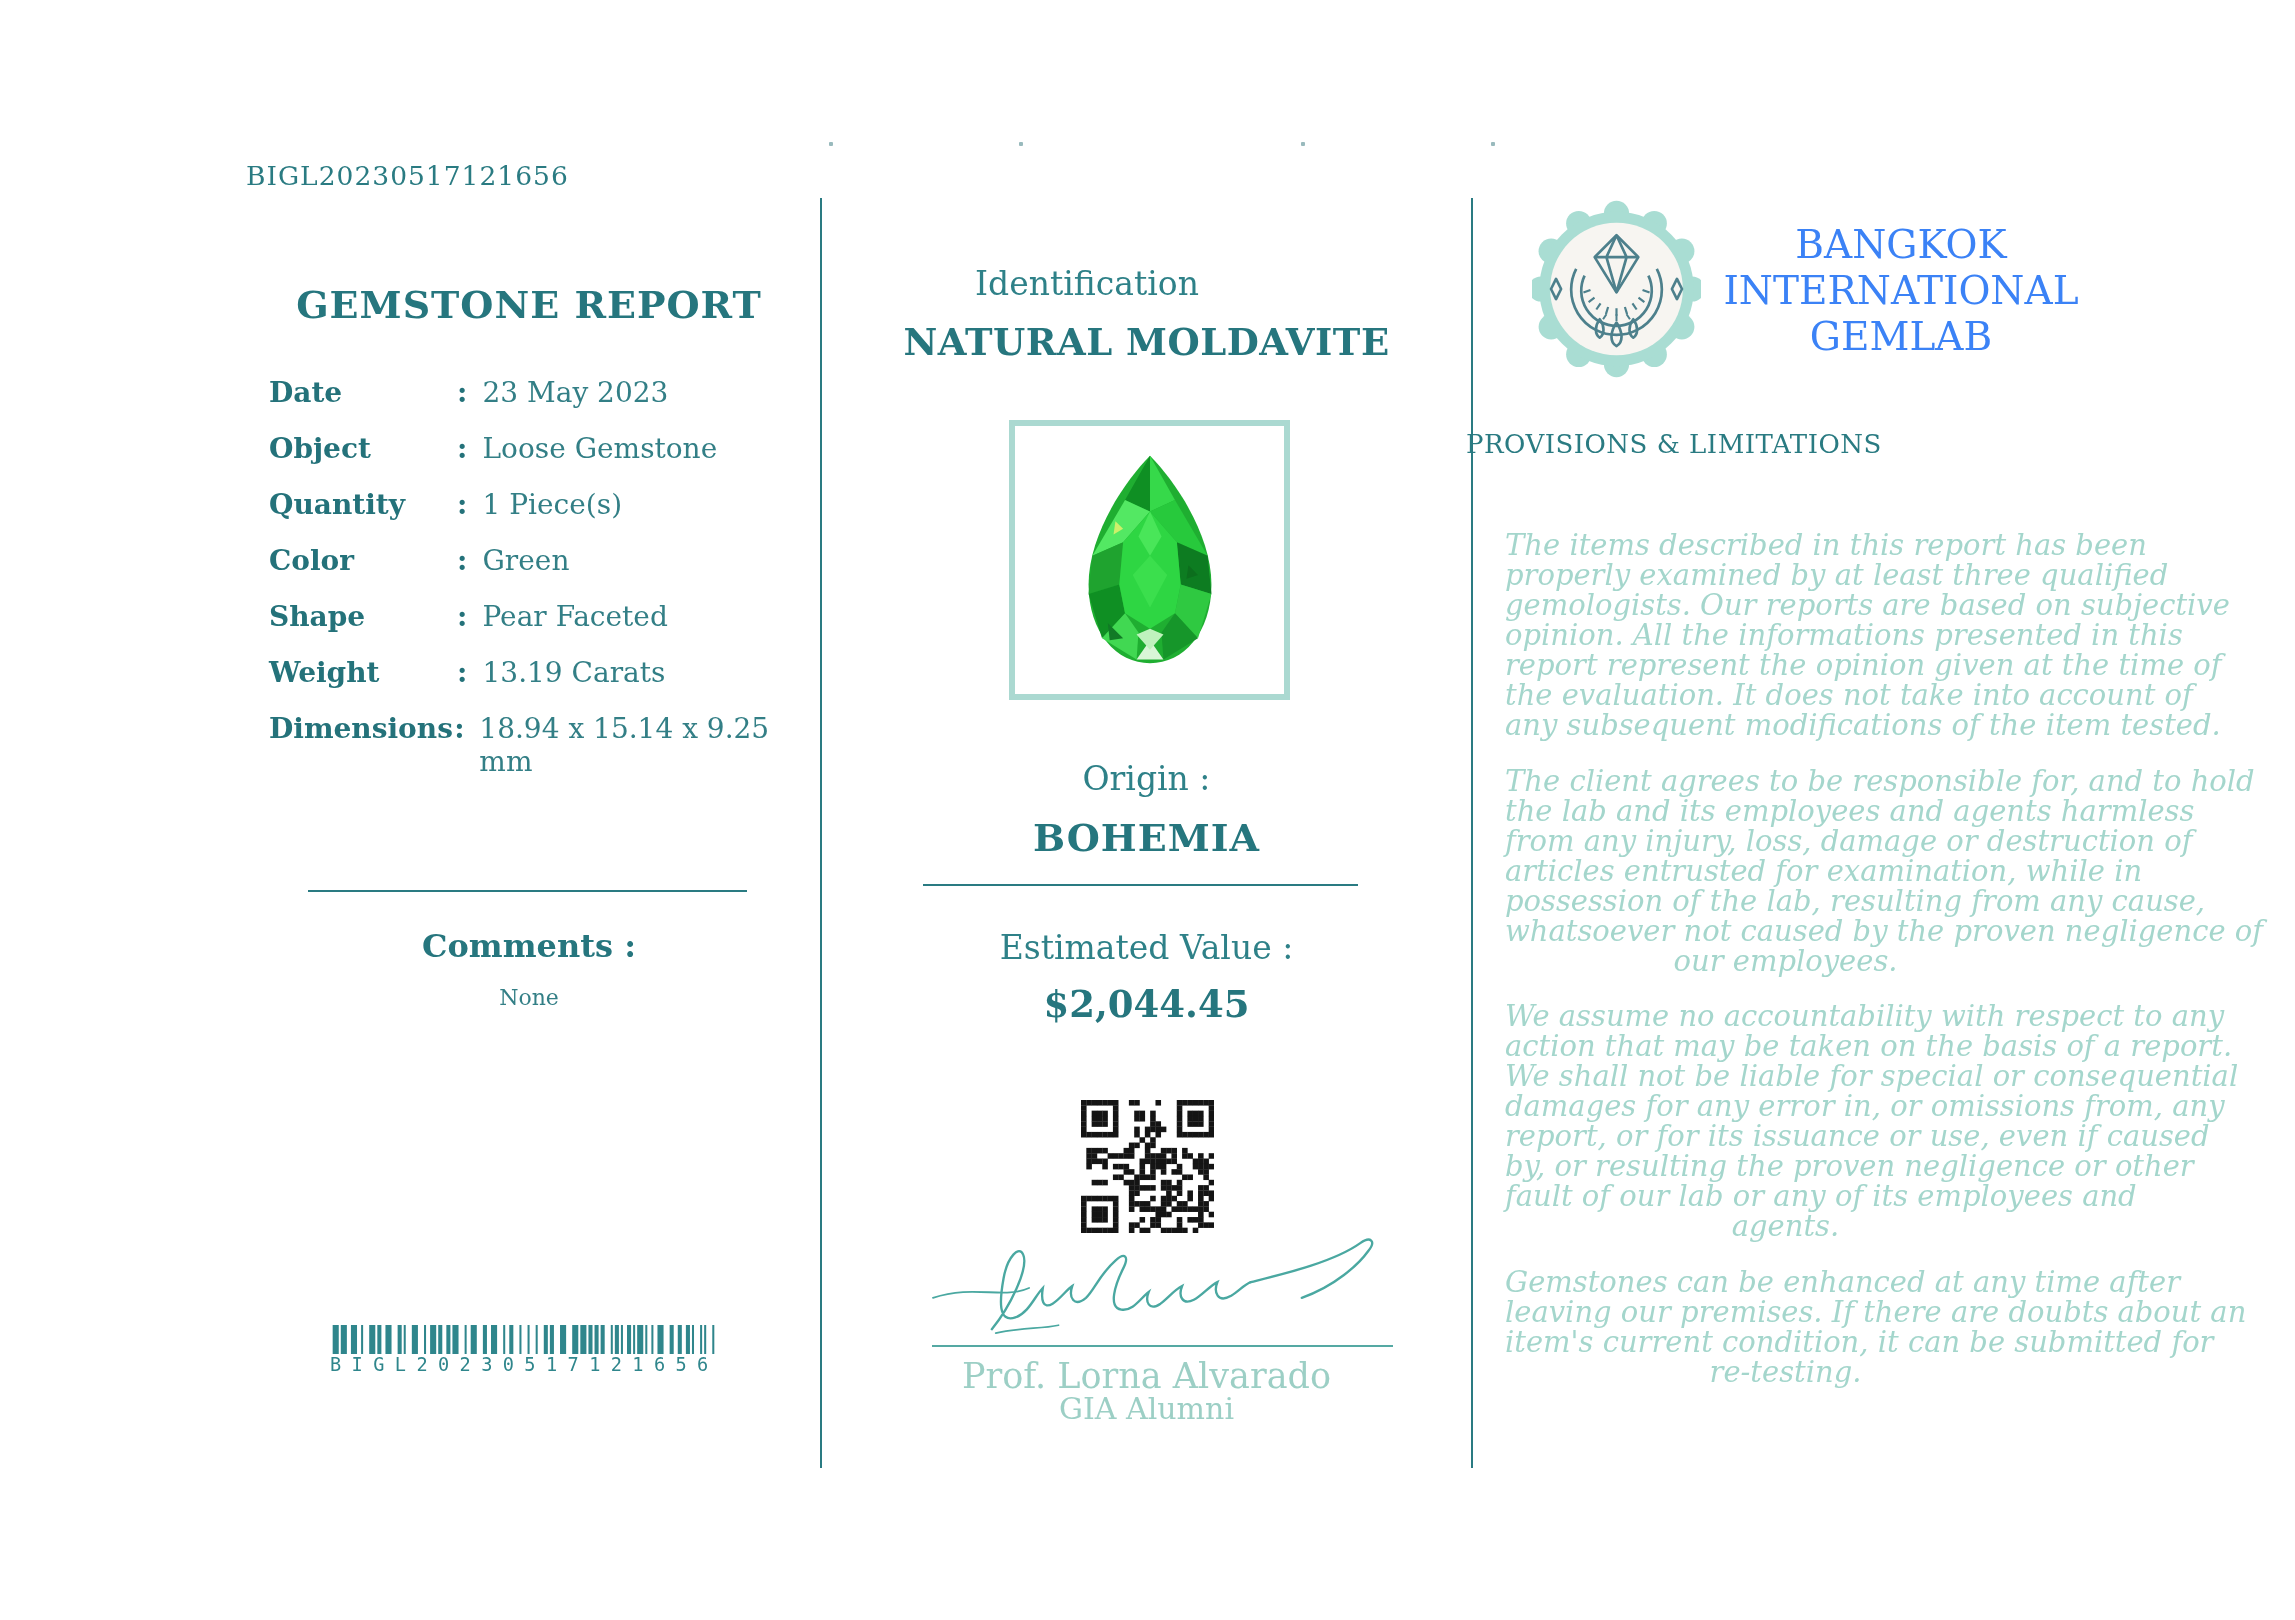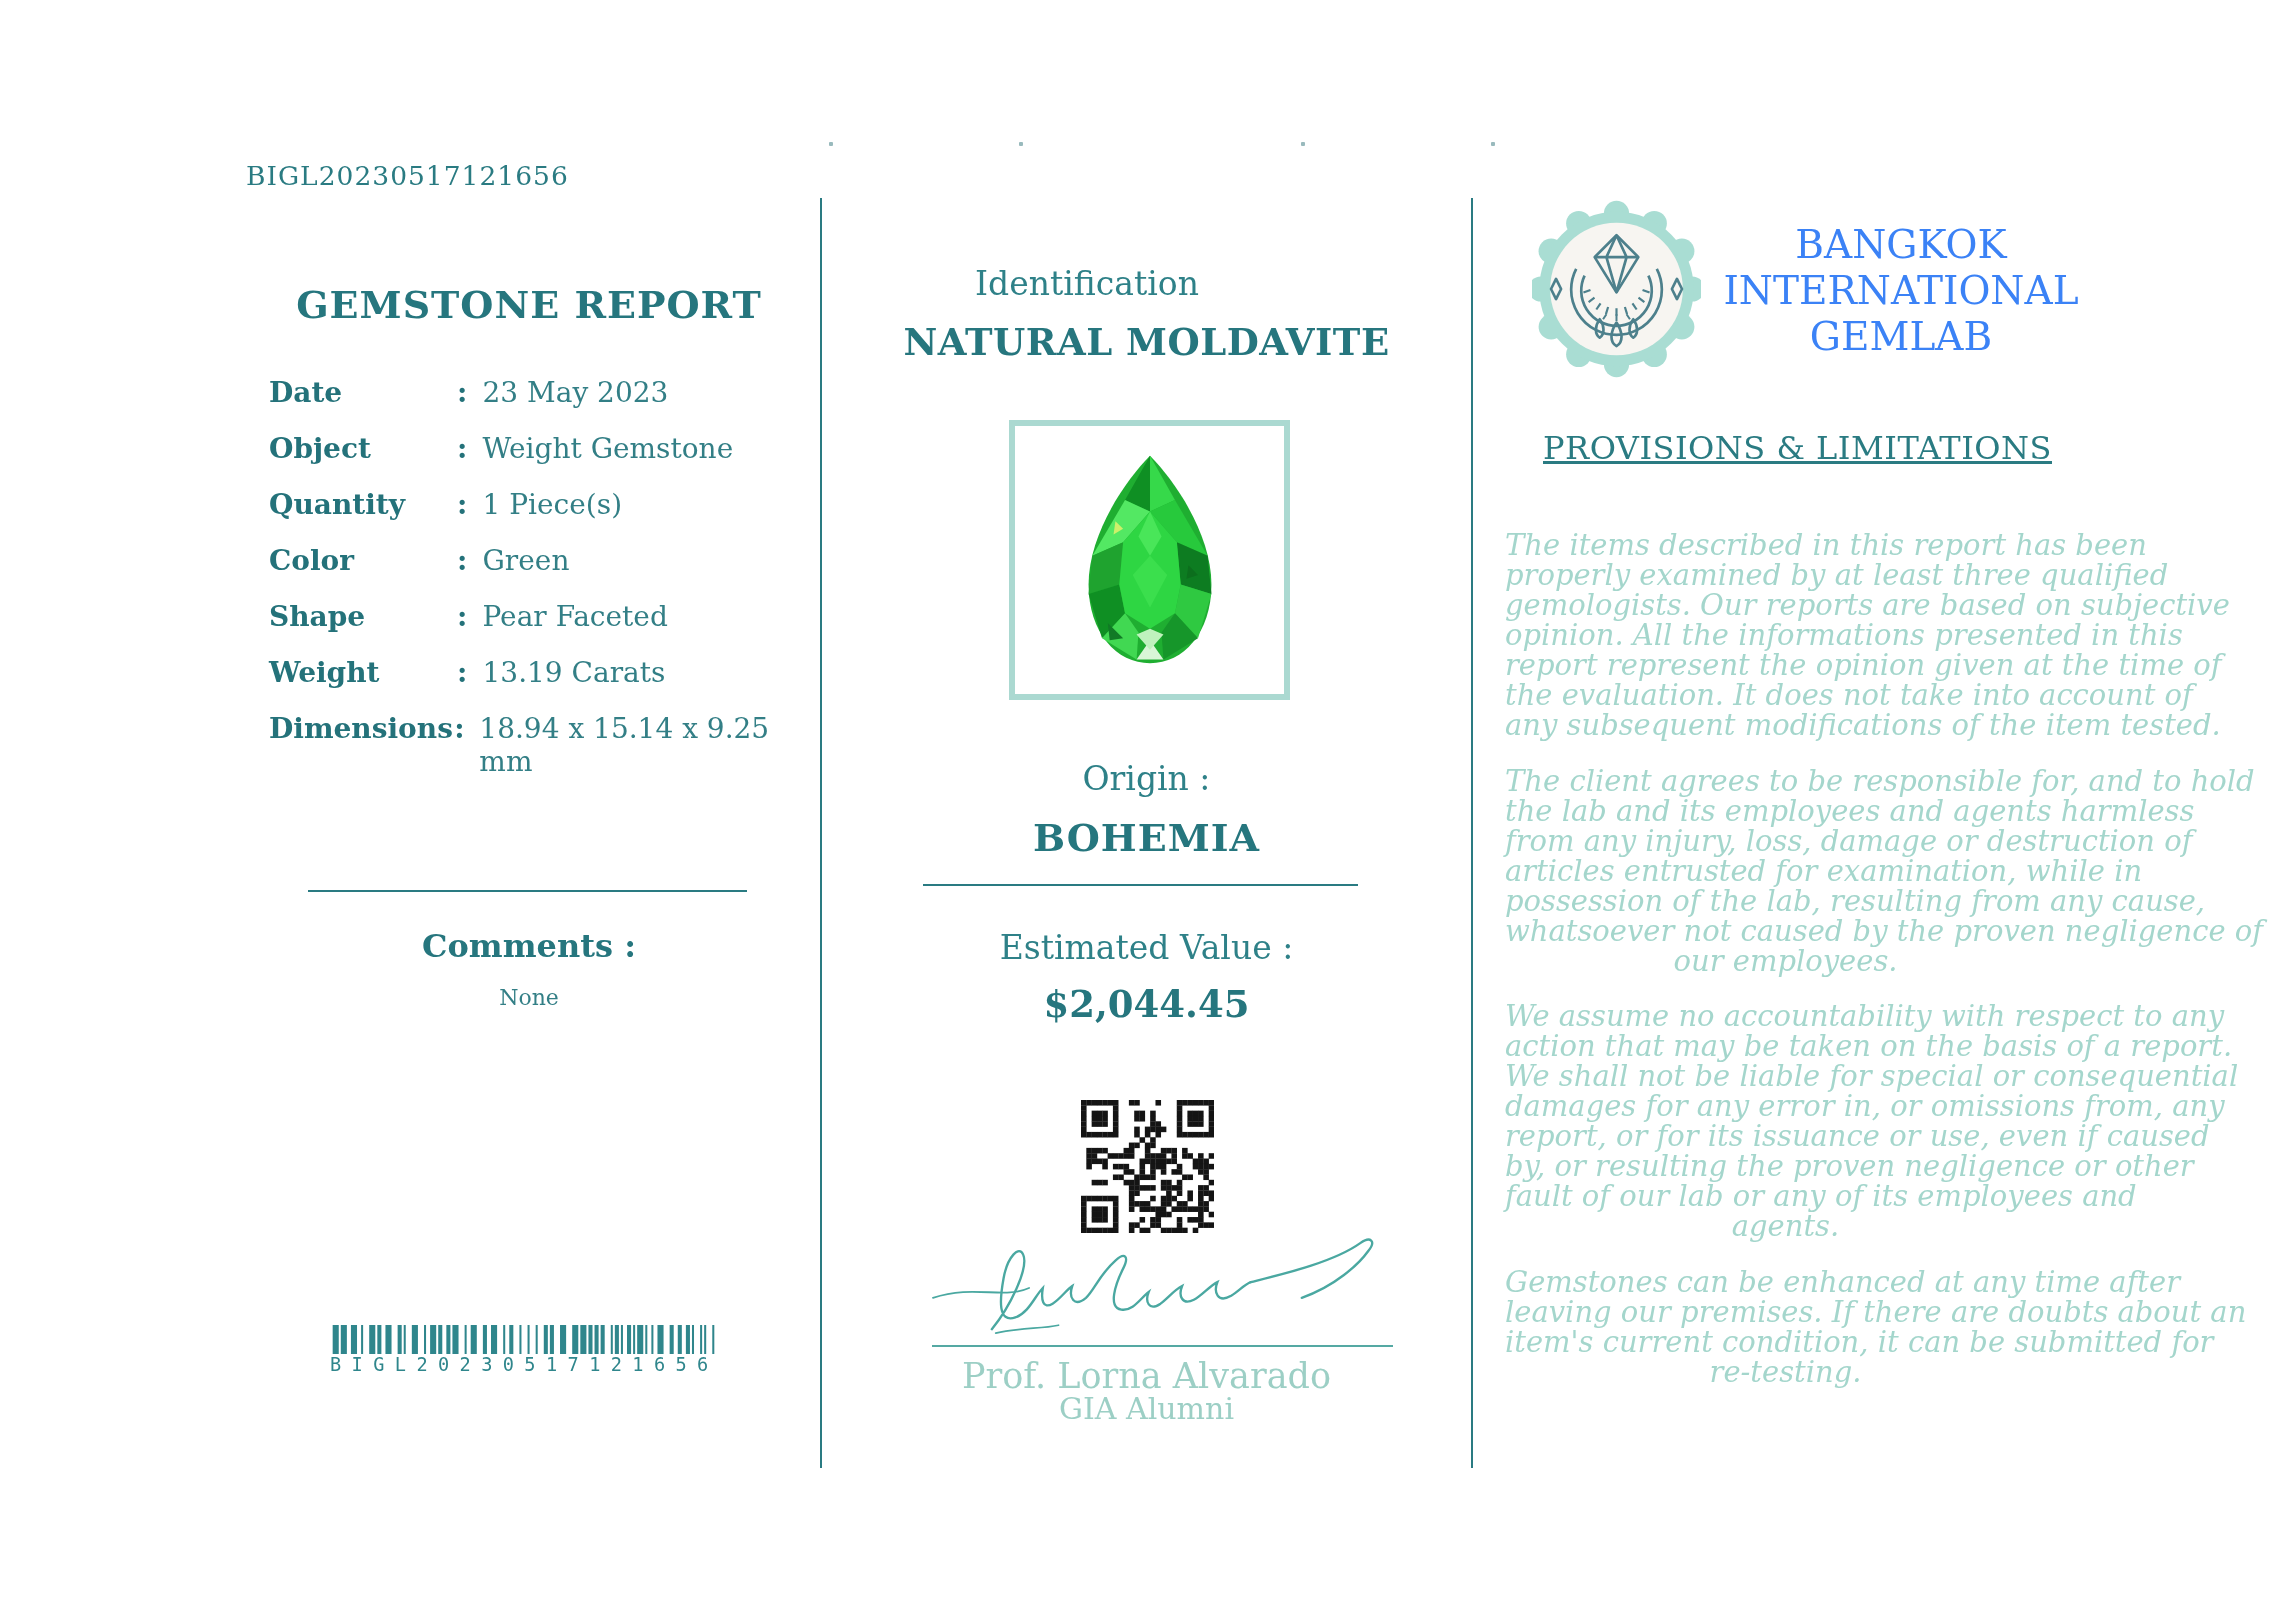--- a/index.html
+++ b/index.html
@@ -42,21 +42,21 @@
   .qr-box{left:1081px;top:1100px;width:133px;height:133px;}
   .sig-box{left:931px;top:1233px;width:461px;height:108px;}
   .sig-divider{left:932px;top:1345px;width:461px;height:2px;background:#55a9a3;}
   .signer-name{left:823px;top:1356px;width:647px;font-size:35px;color:#9ccfc5;}
   .signer-title{left:823px;top:1391px;width:647px;font-size:30px;color:#9ccfc5;}
 
   
   .logo-box{left:1532px;top:200px;width:169px;height:178px;}
   .lab-name{left:1705px;top:222px;width:392px;font-size:39px;line-height:46px;color:#3b82f6;
             white-space:pre-line;text-align:center;}
-  .provisions-title{left:1543px;top:429px;width:549px;font-size:32px;letter-spacing:0.5px;color:#2a7b82;white-space:nowrap;text-decoration:underline;}
+  .provisions-title{left:1466px;top:429px;width:549px;font-size:26px;letter-spacing:0.5px;color:#2a7b82;white-space:nowrap;}
   .provisions{left:1505px;top:530px;width:561px;text-align:center;font-style:italic;
               font-size:29px;line-height:30px;color:#a4d6cc;}
   .provisions .para{white-space:pre;margin:0 0 25.5px 0;}
 </style>
 </head>
 <body>
 
 <div class="page">
 
   <div class="dot" style="left:829px;top:142px"></div>
@@ -72,21 +72,21 @@
 
   <div class="abs fields">
     <div class="frow">
       <span class="flabel">Date</span>
       <span class="fcolon">:</span>
       <span class="fvalue">23 May 2023</span>
     </div>
     <div class="frow">
       <span class="flabel">Object</span>
       <span class="fcolon">:</span>
-      <span class="fvalue">Weight Gemstone</span>
+      <span class="fvalue">Loose Gemstone</span>
     </div>
     <div class="frow">
       <span class="flabel">Quantity</span>
       <span class="fcolon">:</span>
       <span class="fvalue">1 Piece(s)</span>
     </div>
     <div class="frow">
       <span class="flabel">Color</span>
       <span class="fcolon">:</span>
       <span class="fvalue">Green</span>

